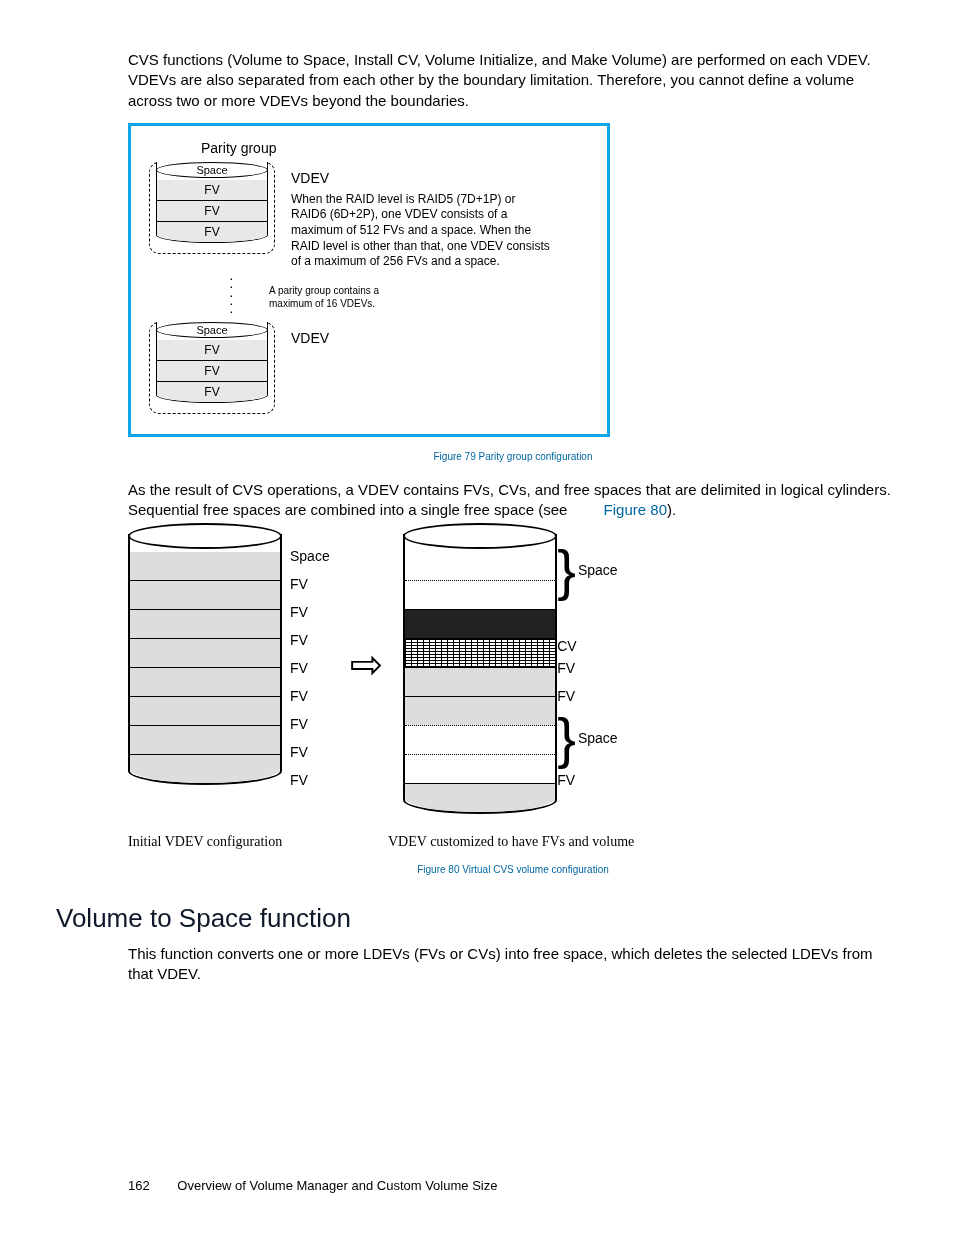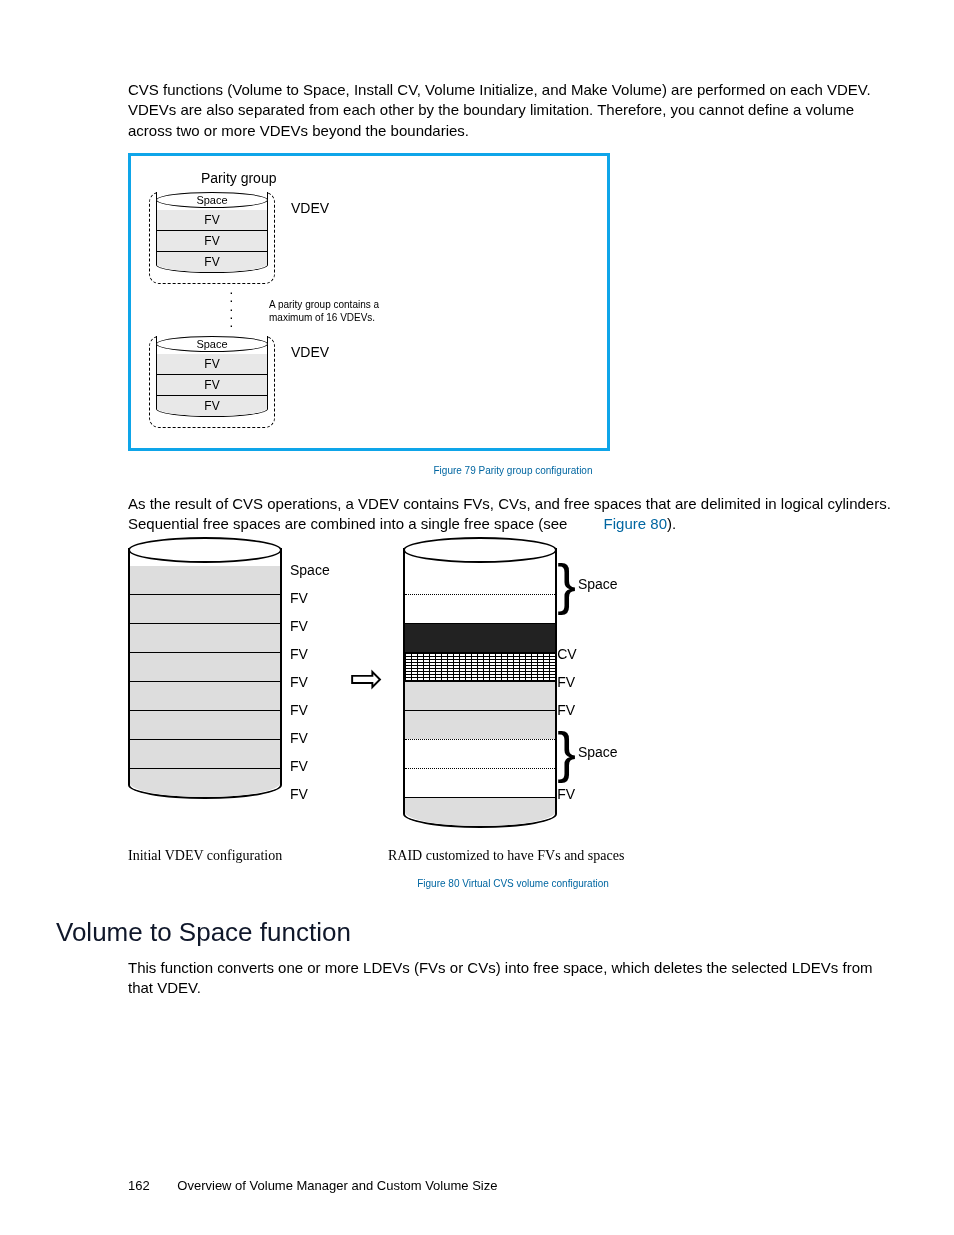--- a/index.html
+++ b/index.html
@@ -7,21 +7,20 @@
     padding: 0;
     font-family: Arial, Helvetica, sans-serif;
     background: #fff;
     width: 954px;
     height: 1235px;
     position: relative;
     color: #000;
   }
   .page {
     padding: 50px 56px 40px 56px;
-    margin-top: 30px;
   }
   .body-text {
     font-size: 15px;
     line-height: 1.35;
     margin: 0 0 12px 72px;
   }
   .figure-box {
     border: 3px solid #0ea5e9;
     margin: 12px 0 12px 72px;
     padding: 14px 18px 20px 18px;
@@ -243,20 +242,21 @@
       <div class="dashed-wrap">
         <div class="cyl">
           <div class="cyl-top">Space</div>
           <div class="cyl-row first">FV</div>
           <div class="cyl-row">FV</div>
           <div class="cyl-row rounded-bot">FV</div>
         </div>
       </div>
       <div>
         <div class="vdev-label">VDEV</div>
+        <div class="vdev-desc">When the RAID level is RAID5 (7D+1P) or RAID6 (6D+2P), one VDEV consists of a maximum of 512 FVs and a space. When the RAID level is other than that, one VDEV consists of a maximum of 256 FVs and a space.</div>
       </div>
     </div>
 
     <div class="dots-col">·<br>·<br>·<br>·<br>·</div>
     <div class="mid-text">
       <span>A parity group contains a</span><br>
       <span>maximum of 16 VDEVs.</span>
     </div>
 
     <div class="vdev-block">
@@ -319,21 +319,21 @@
           <div class="r-row fv"></div>
           <div class="r-row dotted-top space"></div>
           <div class="r-row dotted-top space"></div>
           <div class="r-row fv rounded"></div>
         </div>
         <div class="right-labels">
           <div style="height:56px;">
               <span class="brace">}</span>
               <span>Space</span>
             </div>
-          <div style="height:28px; margin-top:28px;">
+          <div style="height:28px; margin-top:28px;align-items:flex-end;">
               <span>CV</span>
             </div>
           <div style="height:28px;">
               <span>FV</span>
             </div>
           <div style="height:28px;">
               <span>FV</span>
             </div>
           <div style="height:56px;">
               <span class="brace">}</span>
@@ -341,21 +341,21 @@
             </div>
           <div style="height:28px;">
               <span>FV</span>
             </div>
         </div>
       </div>
     </div>
 
     <div class="fig80-captions">
       <div>Initial VDEV configuration</div>
-      <div>RAID customized to have FVs and spaces</div>
+      <div>VDEV customized to have FVs and volume</div>
     </div>
   </div>
 
   <div class="figure-caption">Figure 80 Virtual CVS volume configuration</div>
 
   <h2 class="section">Volume to Space function</h2>
 
   <p class="body-text">This function converts one or more LDEVs (FVs or CVs) into free space, which deletes the selected LDEVs from that VDEV.</p>
 
 </div>

